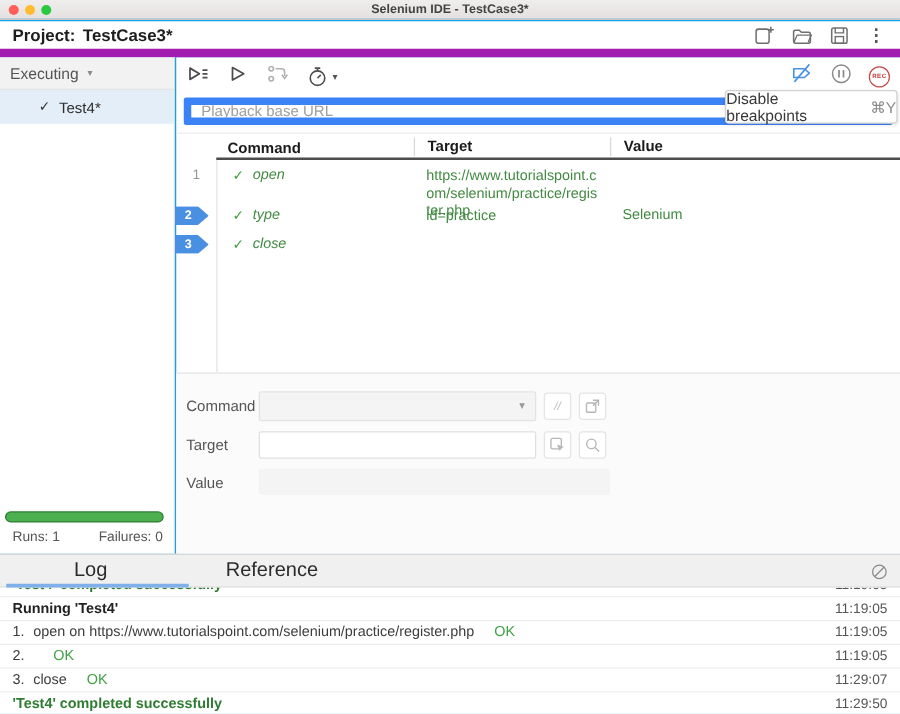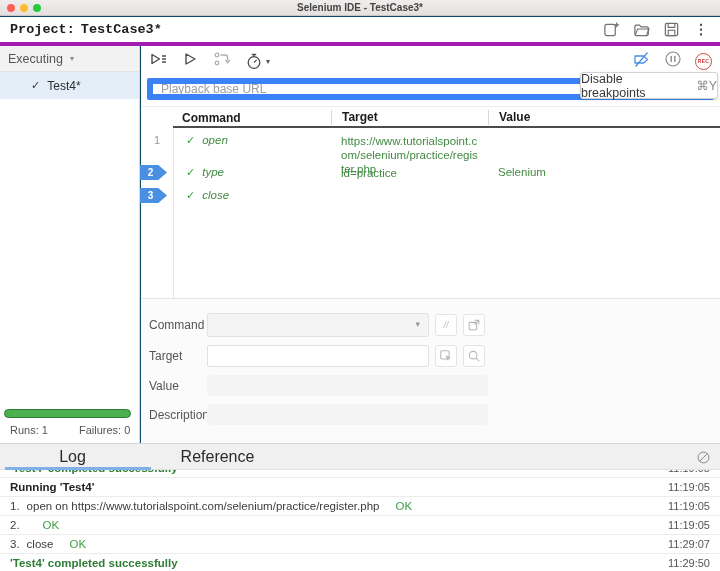--- a/index.html
+++ b/index.html
@@ -1,30 +1,30 @@
 <!DOCTYPE html>
 <html><head>
 <meta charset="utf-8">
 <style>
   * { box-sizing: border-box; margin: 0; padding: 0; }
   html,body { width:720px; height:571px; }
   body { font-family: "Liberation Sans", sans-serif; background:#fff; position:relative; overflow:hidden; }
-  .app { position:absolute; inset:0; width:720px; height:571px; background:#0c4a6e; }
+  .app { position:absolute; inset:0; width:720px; height:571px; background:#0ea5e9; }
 
   
   .titlebar { position:absolute; left:0; right:0; top:0; height:16px;
     background:linear-gradient(#f0eeed,#e3e0df); border-bottom:1px solid #c9c6c5; z-index:6; }
   .titlebar .title { text-align:center; line-height:16px; font-size:10px; font-weight:bold; color:#434343; }
   .lights { position:absolute; left:7px; top:4px; display:flex; gap:5px; }
   .light { width:8px; height:8px; border-radius:50%; }
   .light.red { background:#ff5f57; } .light.yellow { background:#febc2e; } .light.green { background:#28c840; }
 
   
   .projectbar { position:absolute; left:0; right:0; top:17px; height:29px; background:#fff;
-    border-bottom:4px solid #a21caf; display:flex; align-items:center;font-family:Liberation Mono, monospace; }
+    border-bottom:7px solid #a21caf; display:flex; align-items:center; }
   .project-title { margin-left:10px; font-size:13.5px; font-weight:bold; color:#1e1e1e; display:flex; gap:6px; }
   .projbar-icons { margin-left:auto; margin-right:10px; display:flex; align-items:center; gap:12px; }
   .pb-icon { display:flex; align-items:center; justify-content:center; width:18px; height:18px; }
 
   
   .sidebar { position:absolute; left:0; top:46px; width:140px; bottom:128px; background:#fff;
     border-right:1px solid #d9d9d9; }
   .sb-header { height:26px; background:#f2f2f2; border-bottom:1px solid #e4e4e4; display:flex;
     align-items:center; padding:0 8px; font-size:12.5px; color:#555; gap:7px; }
   .sb-chevron { font-size:8px; color:#8a8a8a; }
@@ -298,24 +298,20 @@
           <svg width="14" height="14" viewBox="0 0 16 16">
               <circle cx="7" cy="7" r="4.3" fill="none" stroke="#b5b5b5" stroke-width="1.2"></circle>
               <path d="M10.3 10.3 l3.7 3.7" stroke="#b5b5b5" stroke-width="1.2"></path>
             </svg>
         </span>
       </div>
       <div class="f-row">
         <span class="f-label">Value</span>
         <span class="f-input-gray"></span>
       </div>
-      <div class="f-row">
-        <span class="f-label">Description</span>
-        <span class="f-input-gray"></span>
-      </div>
     </div>
   </div>
 
   <div class="tooltip">
     <span>Disable breakpoints</span>
     <span class="shortcut">⌘Y</span>
   </div>
 
   <div class="logpanel">
     <div class="tabbar">

